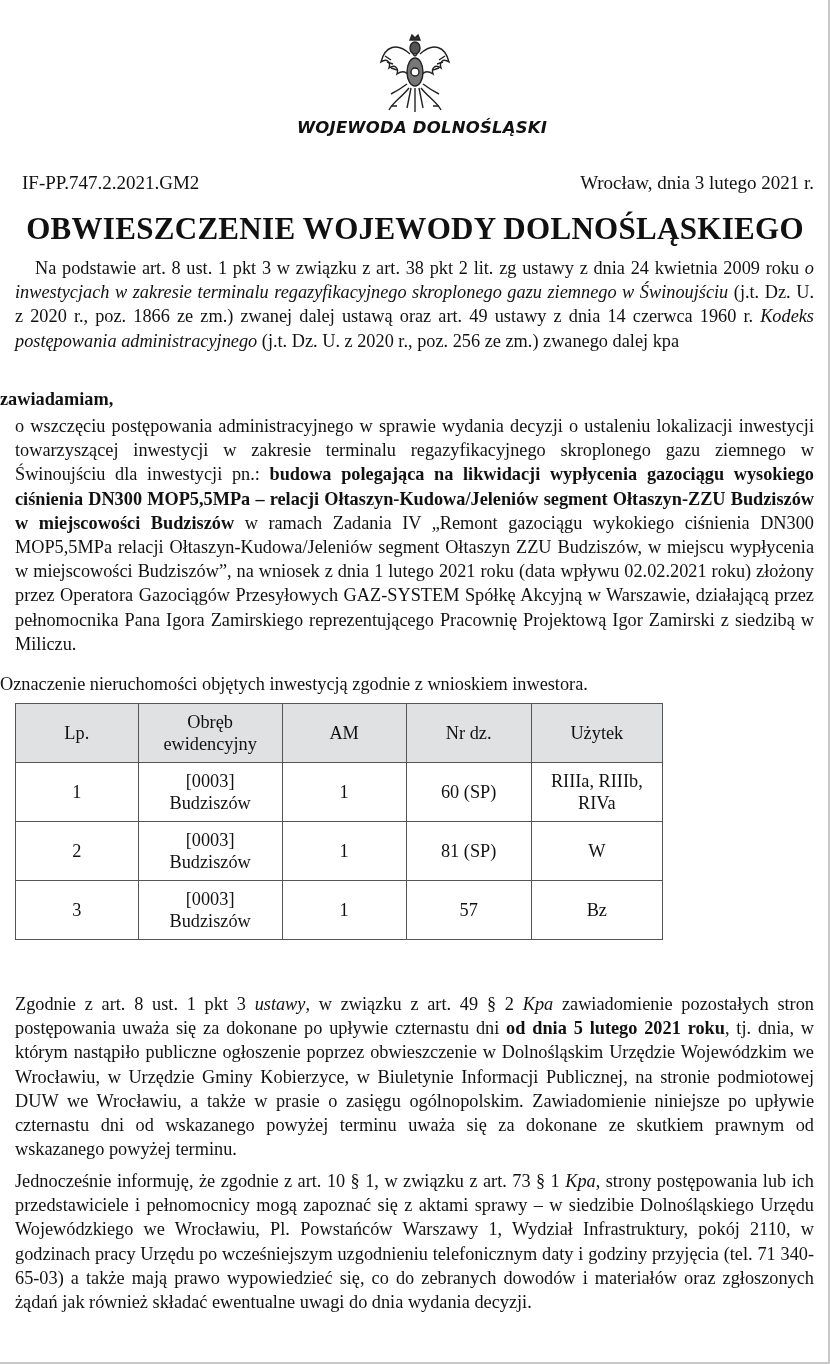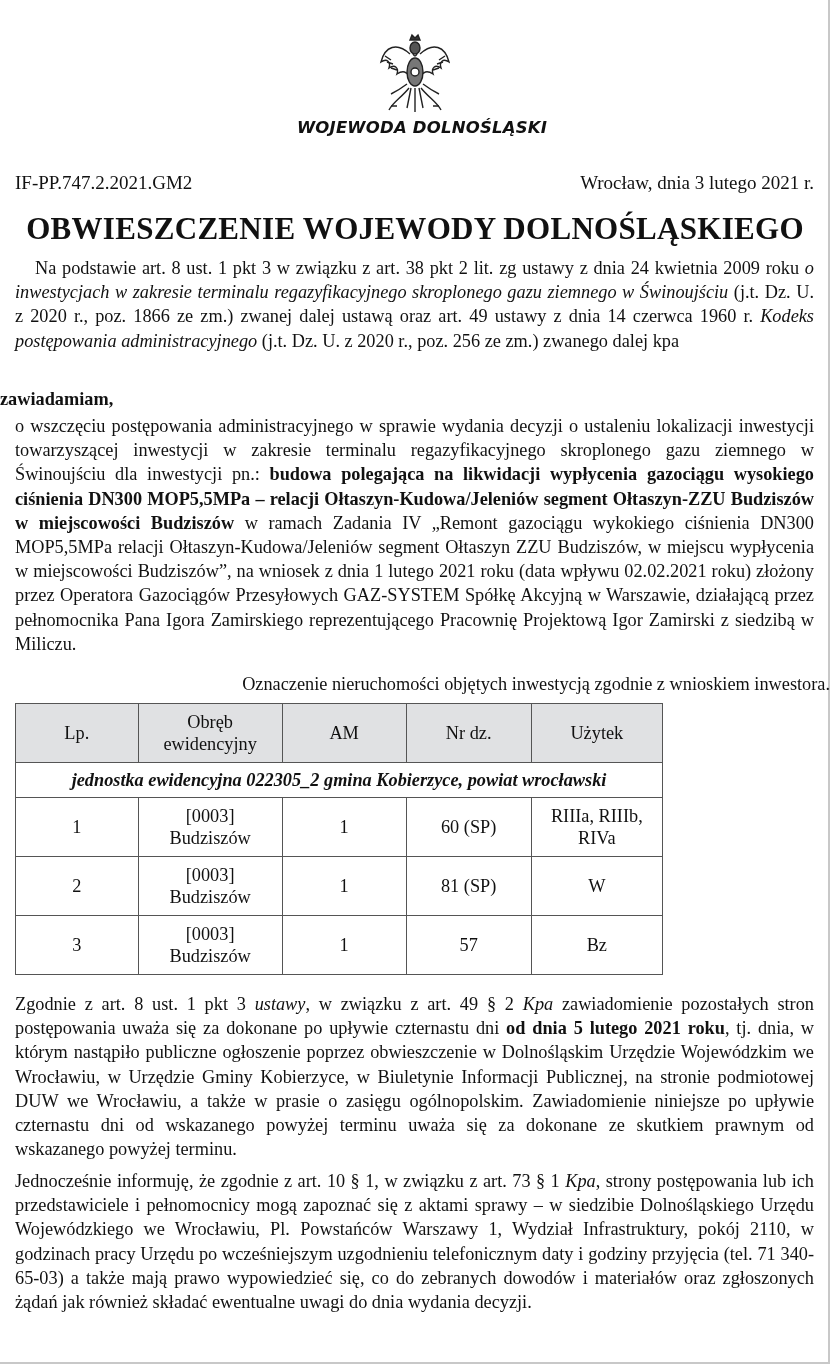--- a/index.html
+++ b/index.html
@@ -10,34 +10,34 @@
   }
   .frame-right { position: absolute; right: 0; top: 0; width: 2px; height: 1364px; background: #c8c8c8; }
   .frame-bottom { position: absolute; left: 0; bottom: 0; width: 830px; height: 2px; background: #c8c8c8; }
 
   .emblem { position: absolute; left: 377px; top: 32px; width: 76px; height: 84px; }
   .issuer {
     position: absolute; left: 0; width: 830px; top: 118px; text-align: center;
     font-family: "DejaVu Sans", "Liberation Sans", sans-serif; font-weight: bold; font-style: italic;
     font-size: 16.5px; letter-spacing: 0.2px; padding-left: 14px; box-sizing: border-box;
   }
-  .ref { position: absolute; left: 15px; top: 172px; font-size: 19px; }
+  .ref { position: absolute; left: 22px; top: 172px; font-size: 19px; }
   .place-date { position: absolute; right: 16px; top: 172px; font-size: 19px; }
   .doc-title {
     position: absolute; left: 0; width: 830px; top: 211px; text-align: center;
     font-size: 31px; font-weight: bold; letter-spacing: 0.3px;
   }
   .para {
     position: absolute; left: 15px; width: 799px; font-size: 18.3px; line-height: 24.2px;
     text-align: justify; margin: 0;
   }
   .p1 { top: 256px; text-indent: 20px; }
   .notify { position: absolute; left: 0; width: 830px; top: 389px; text-align: left; font-weight: bold; font-size: 18.3px; }
   .p2 { top: 414px; }
-  .caption { position: absolute; left: 0; width: 830px; top: 674px; text-align: right; font-size: 18.3px; }
+  .caption { position: absolute; left: 0; width: 830px; top: 674px; text-align: left; font-size: 18.3px; }
 
   table.parcels {
     position: absolute; left: 15px; top: 703px; width: 648px; border-collapse: collapse;
     font-size: 18.3px; line-height: 22px;
   }
   table.parcels th, table.parcels td {
     border: 1.3px solid #555; text-align: center; vertical-align: middle; padding: 0 2px;
   }
   table.parcels th { background: #e0e1e3; font-weight: normal; height: 58px; }
   table.parcels td.group { font-weight: bold; font-style: italic; height: 34px; }
@@ -92,23 +92,20 @@
     <tr>
       <th class="c1">Lp.</th>
       <th class="c2"><span>Obręb</span><br><span>ewidencyjny</span></th>
       <th class="c3">AM</th>
       <th class="c4">Nr dz.</th>
       <th class="c5">Użytek</th>
     </tr>
   </thead>
   <tbody>
     <tr>
-      <td class="group" colspan="5">jednostka ewidencyjna 022305_2 gmina Kobierzyce, powiat wrocławski</td>
-    </tr>
-    <tr>
       <td class="cell">1</td>
       <td class="cell"><span>[0003]</span><br><span>Budziszów</span></td>
       <td class="cell">1</td>
       <td class="cell">60 (SP)</td>
       <td class="cell">RIIIa, RIIIb, RIVa</td>
     </tr>
     <tr>
       <td class="cell">2</td>
       <td class="cell"><span>[0003]</span><br><span>Budziszów</span></td>
       <td class="cell">1</td>

